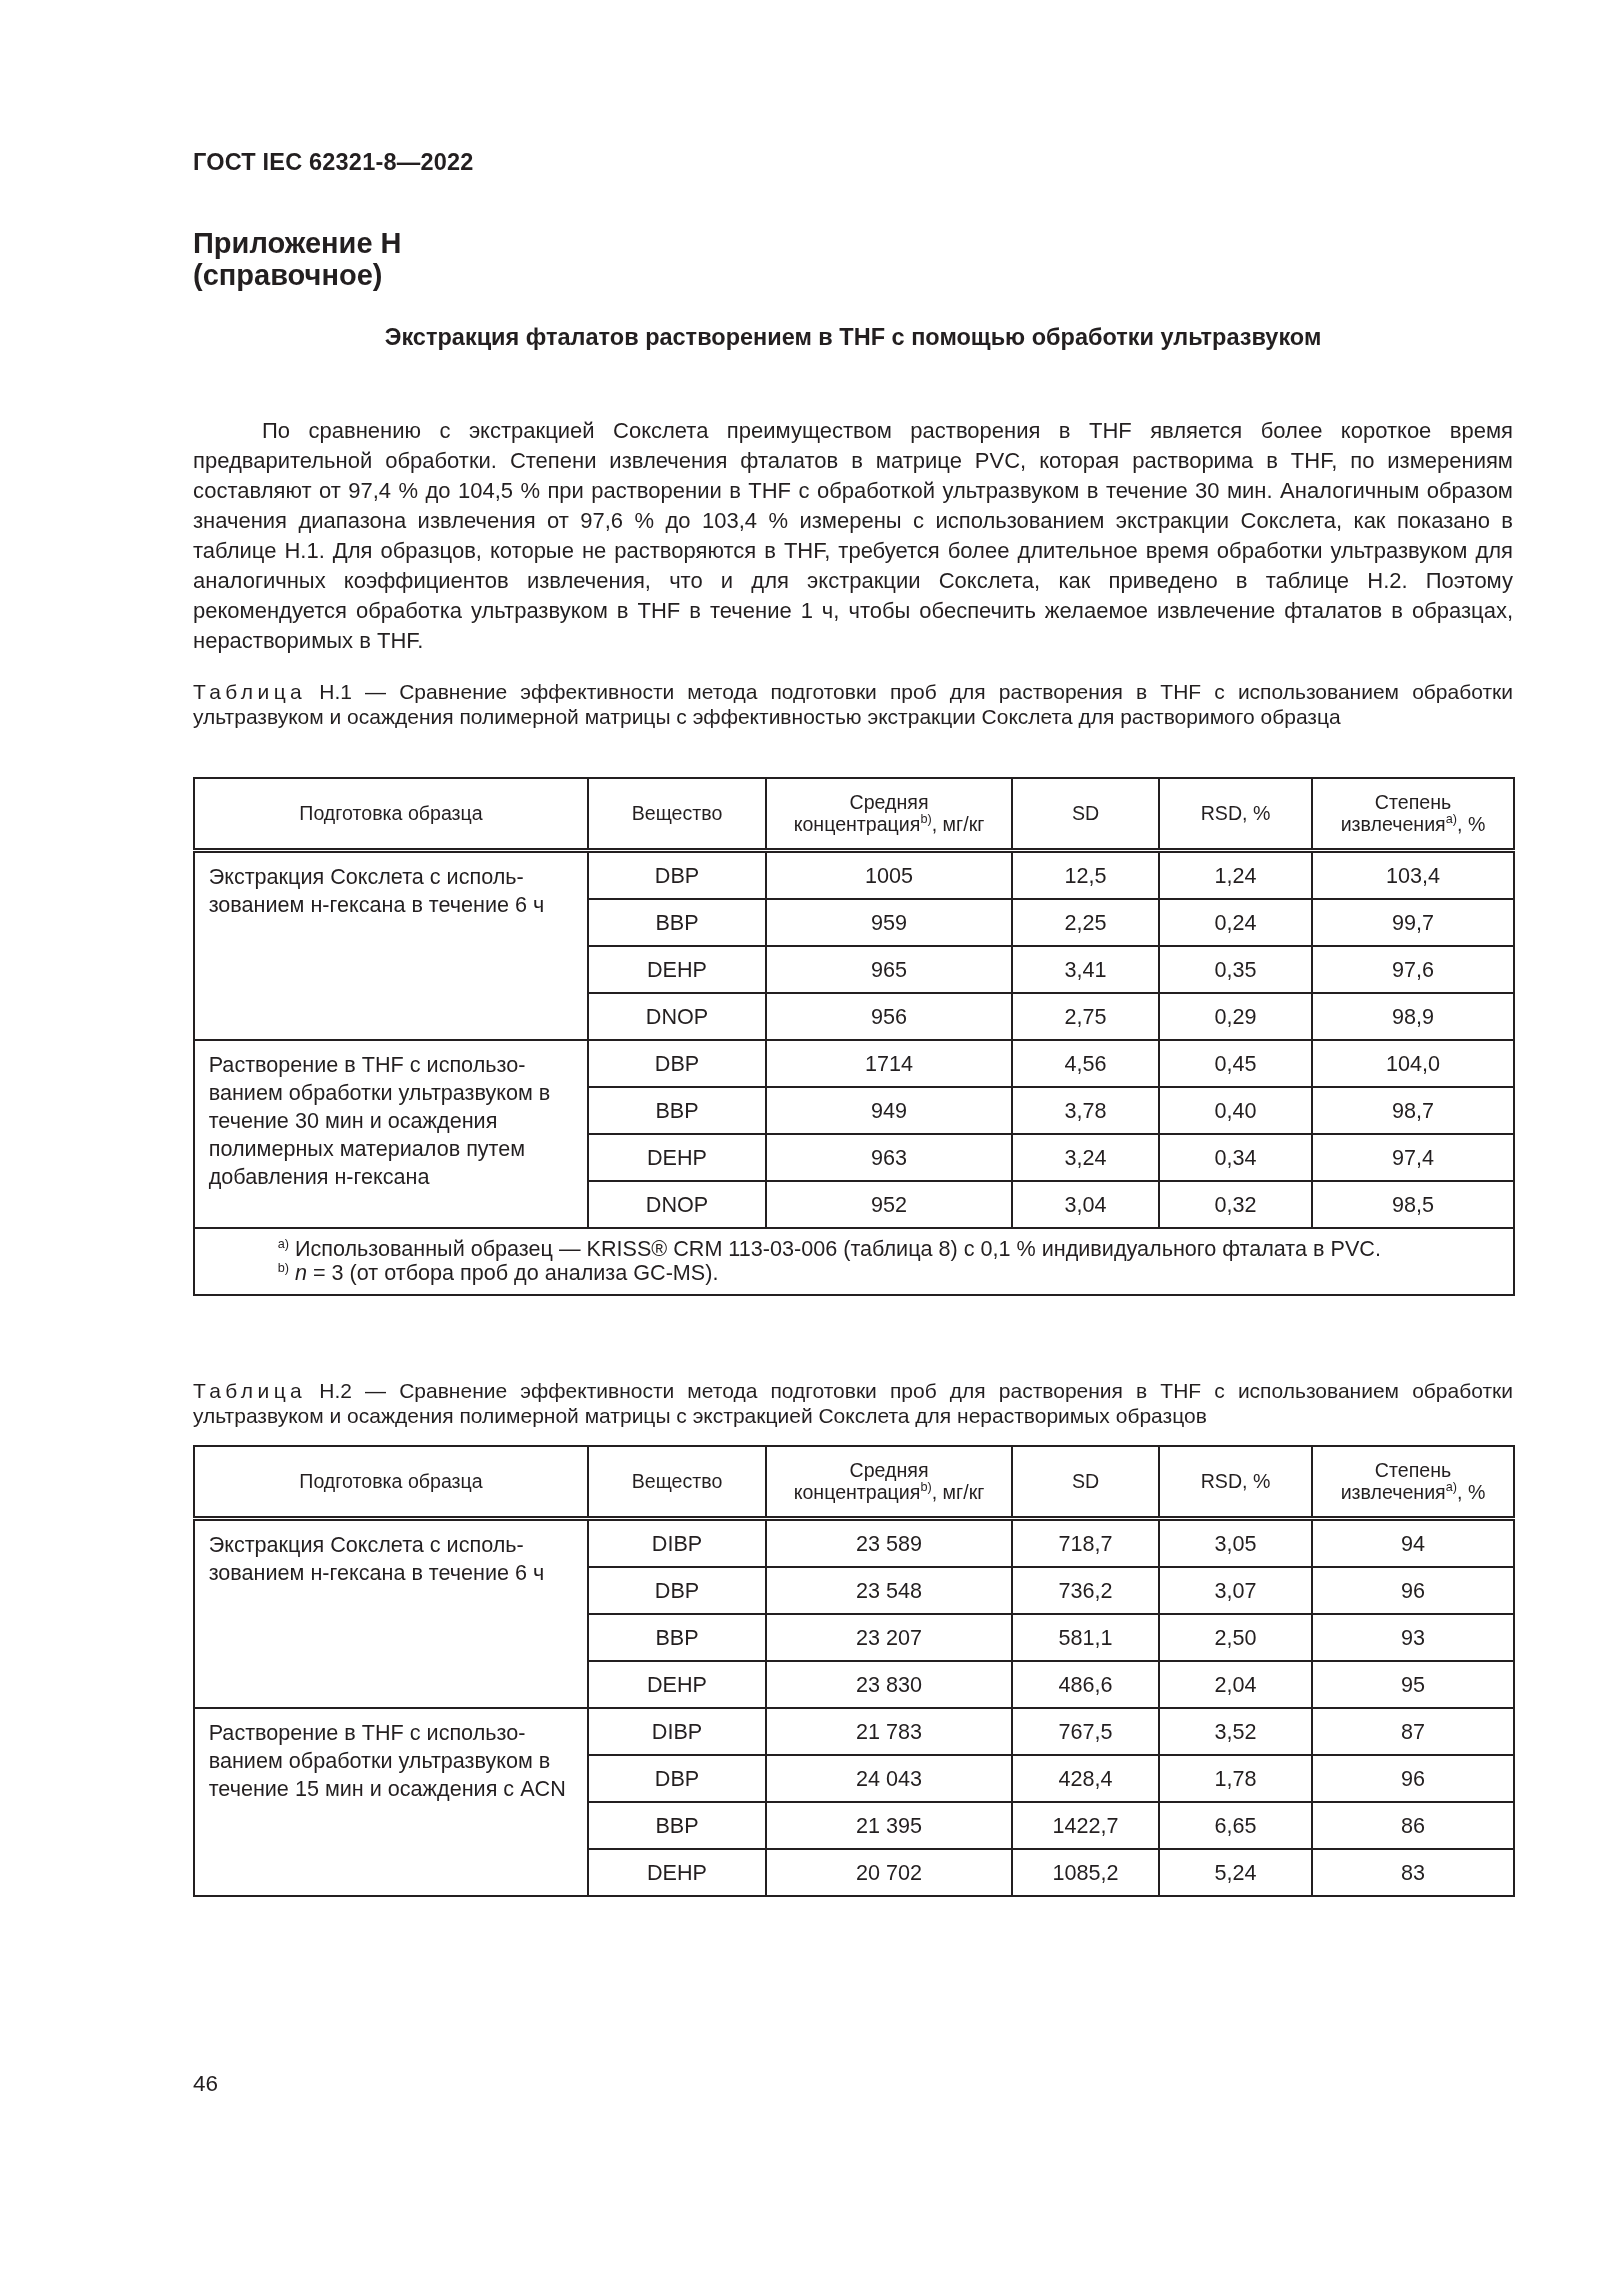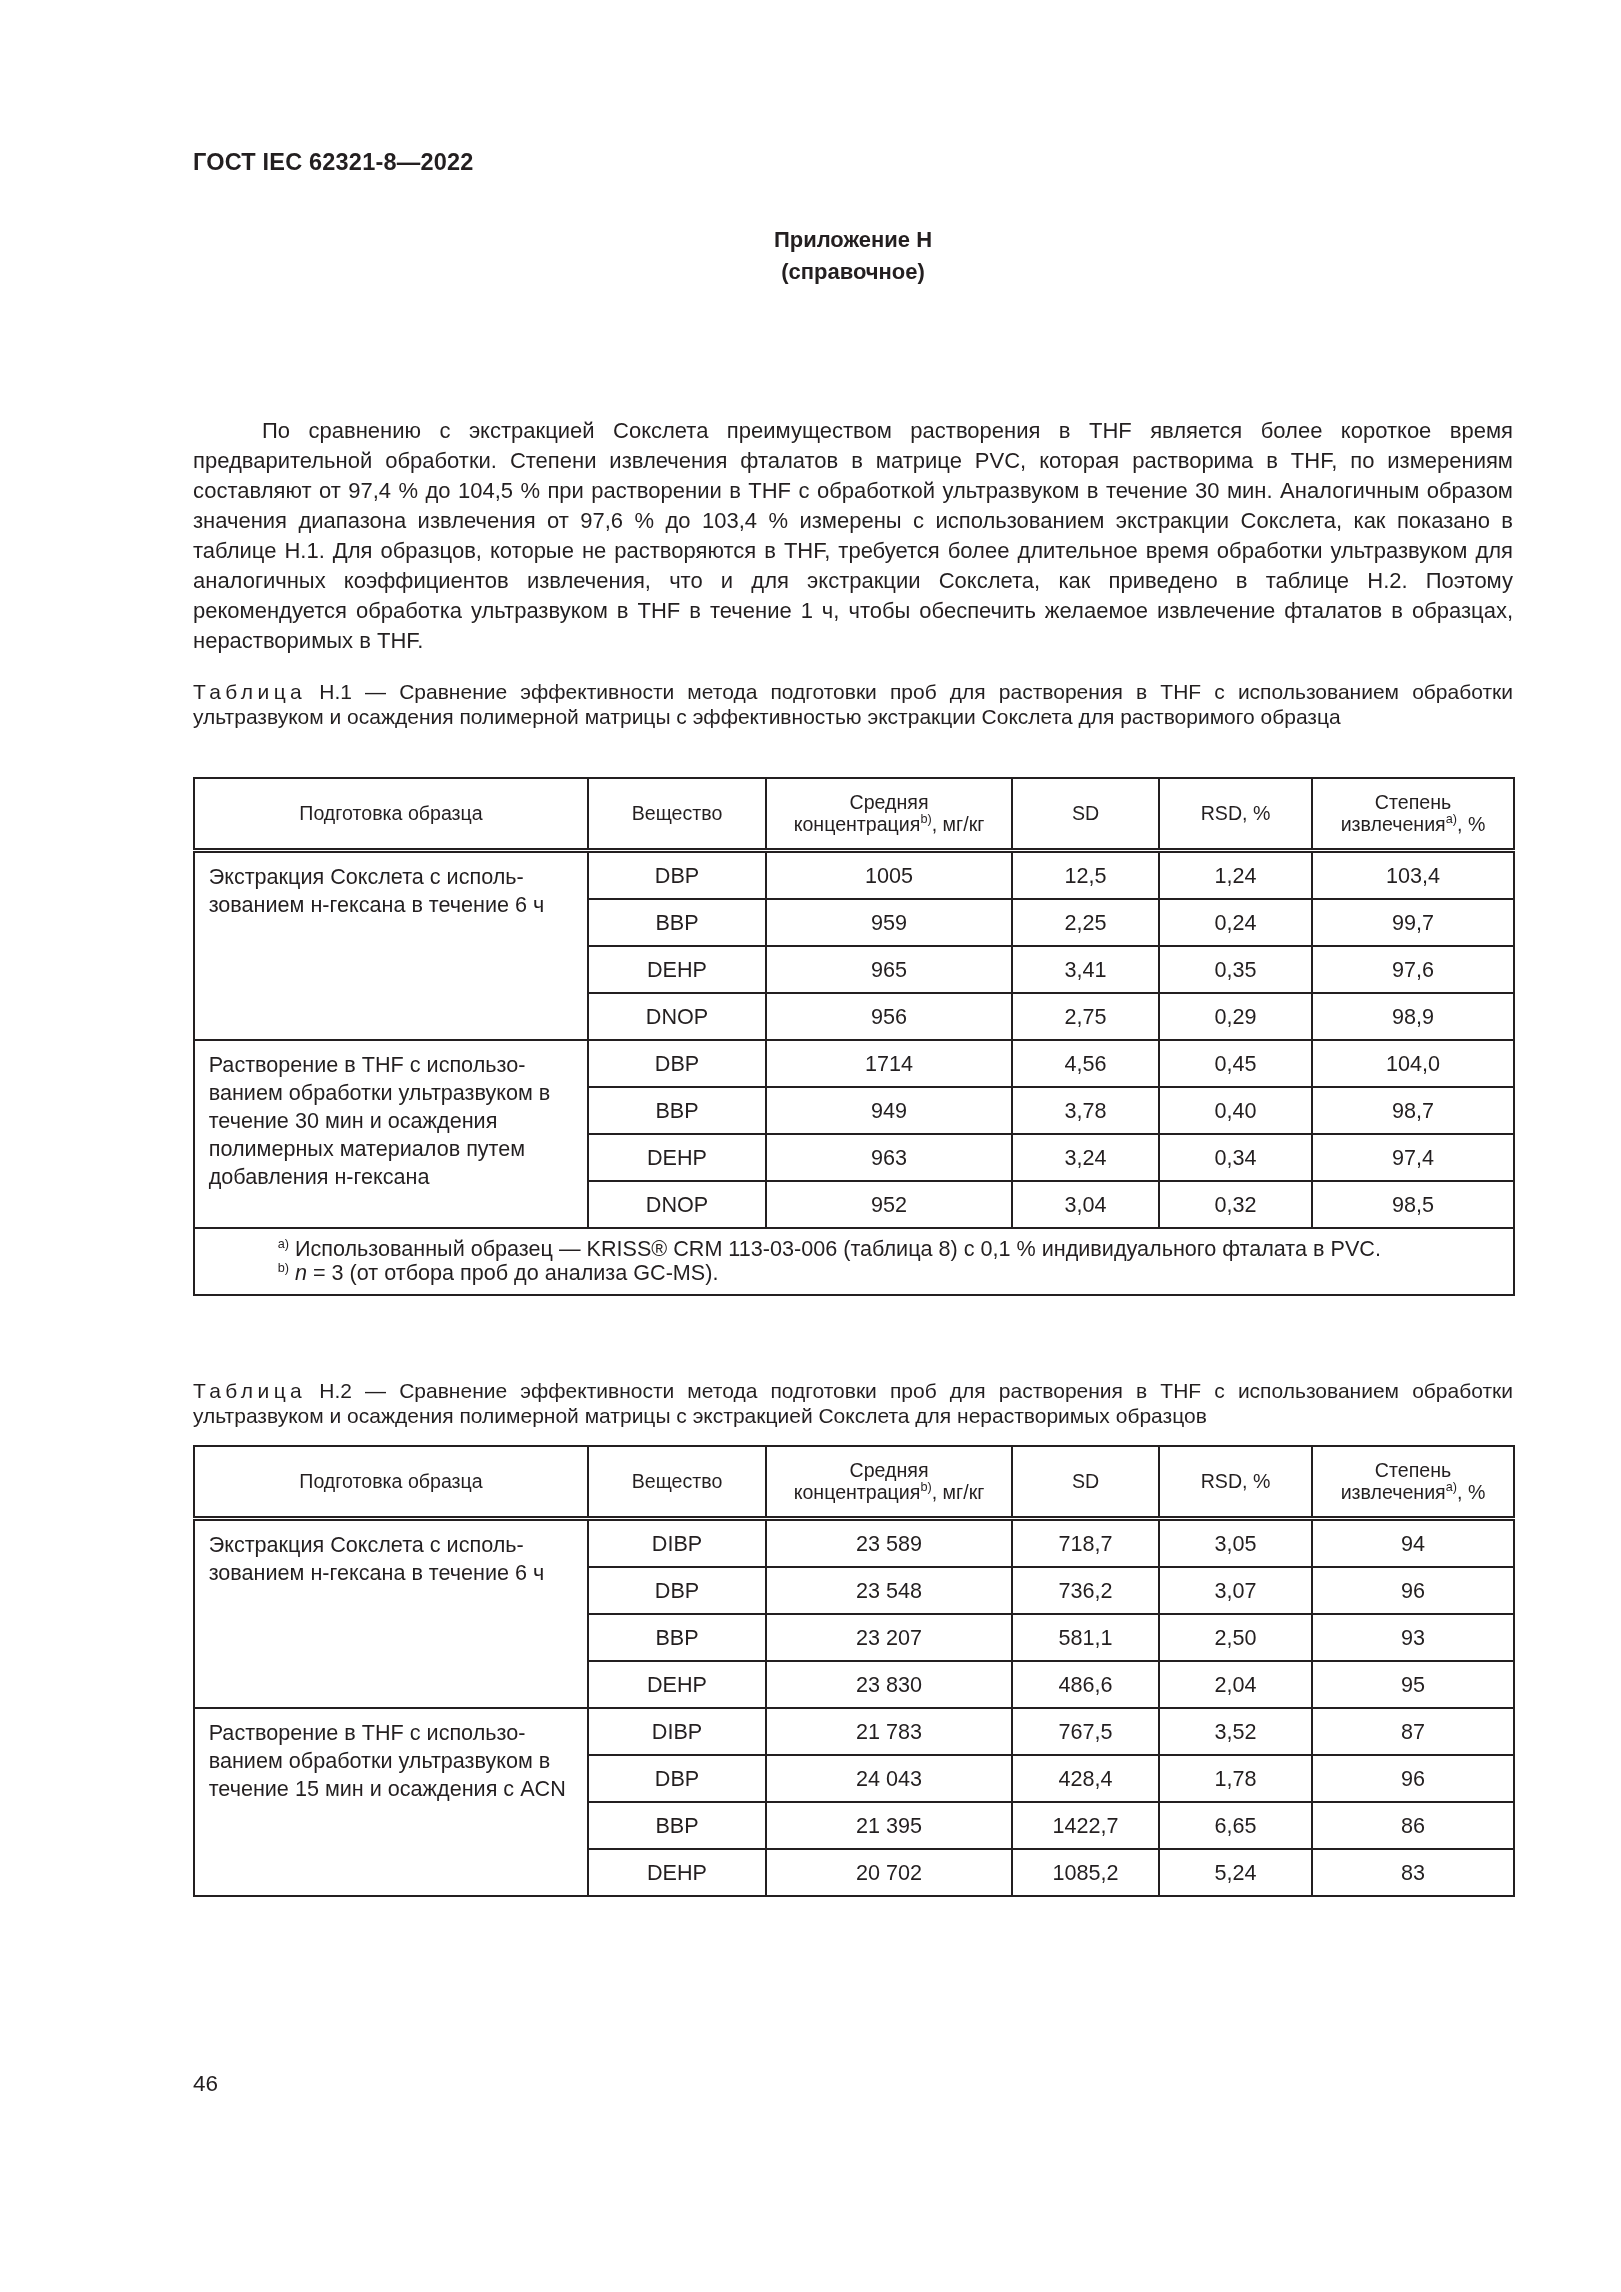--- a/index.html
+++ b/index.html
@@ -2,21 +2,21 @@
 <html><head>
 <meta charset="utf-8">
 <style>
   html, body { margin: 0; padding: 0; background: #ffffff; }
   body {
     width: 1621px; height: 2293px; position: relative; overflow: hidden;
     font-family: "Liberation Sans", "DejaVu Sans", sans-serif; color: #231f20;
   }
   .abs { position: absolute; }
   .doc-code { left: 193px; top: 149px; font-size: 23.5px; font-weight: bold; letter-spacing: 0.2px; }
-  .annex { left: 193px; width: 1320px; text-align: center; font-weight: bold; font-size: 22px; }
+  .annex { left: 193px; width: 1320px; text-align: left; font-weight: bold; font-size: 29px; }
   .annex-title { top: 227px; }
   .annex-sub { top: 259px; }
   .title { left: 193px; width: 1320px; text-align: center; font-weight: bold; font-size: 23.5px; line-height: 32px; top: 321px; }
   .para {
     left: 193px; width: 1320px; top: 416px; font-size: 22px; line-height: 30px;
     text-align: justify; text-indent: 69px; hyphens: manual;
   }
   .caption {
     left: 193px; width: 1320px; font-size: 21px; line-height: 25px; text-align: justify;
   }
@@ -49,20 +49,21 @@
 </style>
 </head>
 <body>
 
 <div class="abs doc-code">ГОСТ IEC 62321-8—2022</div>
 
 <div class="abs annex annex-title">Приложение Н</div>
 <div class="abs annex annex-sub">(справочное)</div>
 
 <div class="abs title">
+  <div>Экстракция фталатов растворением в THF с помощью обработки ультразвуком</div>
 </div>
 
 <div class="abs para">По сравнению с экстракцией Сокслета преимуществом растворения в THF является более короткое время предварительной обработки. Степени извлечения фталатов в матрице PVC, которая растворима в THF, по изме­рениям составляют от 97,4 % до 104,5 % при растворении в THF с обработкой ультразвуком в течение 30 мин. Ана­логичным образом значения диапазона извлечения от 97,6 % до 103,4 % измерены с использованием экстракции Сокслета, как показано в таблице Н.1. Для образцов, которые не растворяются в THF, требуется более длительное время обработки ультразвуком для аналогичных коэффициентов извлечения, что и для экстракции Сокслета, как приведено в таблице Н.2. Поэтому рекомендуется обработка ультразвуком в THF в течение 1 ч, чтобы обеспечить желаемое извлечение фталатов в образцах, нерастворимых в THF.</div>
 
 <div class="abs caption cap1"><span class="lbl">Таблица</span> <span>Н.1 — Сравнение эффективности метода подготовки проб для растворения в THF с использованием обработки ультразвуком и осаждения полимерной матрицы с эффективностью экстракции Сокслета для раство­римого образца</span></div>
 
 <table class="gt t1">
   <colgroup>
     <col style="width:394px">
       <col style="width:178px">

